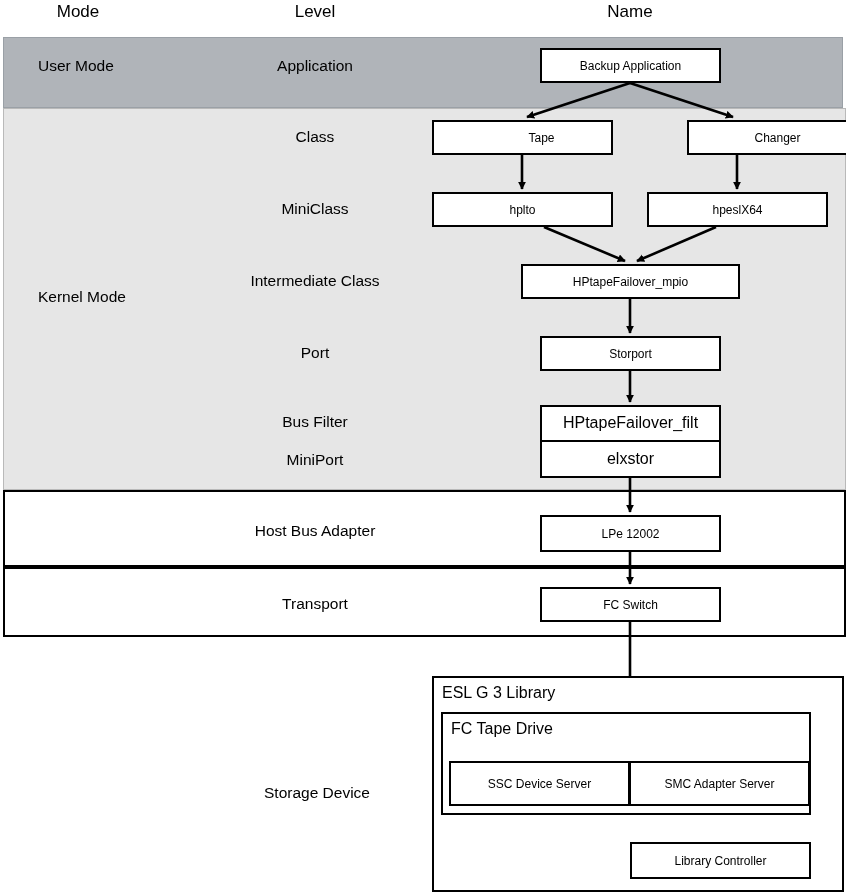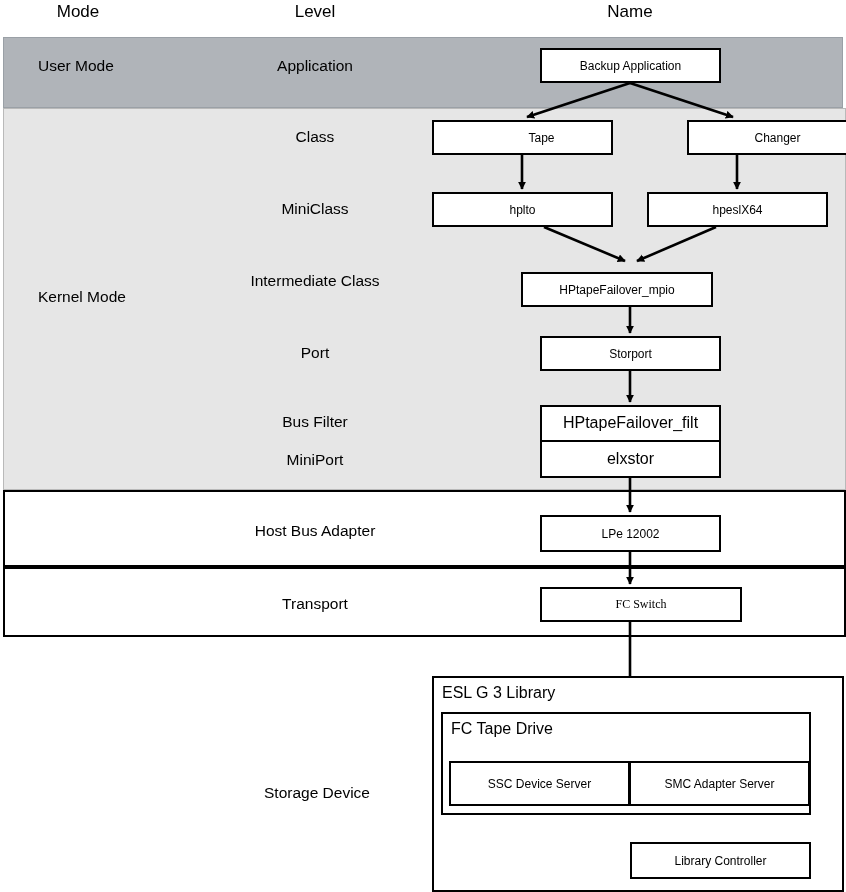--- a/index.html
+++ b/index.html
@@ -92,32 +92,32 @@
   </svg>
 
   <div class="nbox" style="left:540px;top:48px;width:181px;height:35px;">Backup Application</div>
 
   <div class="nbox" style="left:432px;top:120px;width:181px;height:35px;padding-left:38px;">Tape</div>
   <div class="nbox" style="left:647px;top:120px;width:181px;height:35px;margin-left:40px;">Changer</div>
 
   <div class="nbox" style="left:432px;top:192px;width:181px;height:35px;">hplto</div>
   <div class="nbox" style="left:647px;top:192px;width:181px;height:35px;">hpeslX64</div>
 
-  <div class="nbox" style="left:521px;top:264px;width:192px;height:35px;margin-top:8px;">HPtapeFailover_mpio</div>
+  <div class="nbox" style="left:521px;top:264px;width:219px;height:35px;">HPtapeFailover_mpio</div>
 
   <div class="nbox" style="left:540px;top:336px;width:181px;height:35px;">Storport</div>
 
   <div class="stack" style="left:540px;top:405px;width:181px;height:73px;">
     <div class="half top">HPtapeFailover_filt</div>
     <div class="half">elxstor</div>
   </div>
 
   <div class="nbox" style="left:540px;top:515px;width:181px;height:37px;">LPe 12002</div>
 
-  <div class="nbox" style="left:540px;top:587px;width:202px;height:35px;font-family:Liberation Serif, serif;">FC Switch</div>
+  <div class="nbox" style="left:540px;top:587px;width:181px;height:35px;">FC Switch</div>
 
   <div class="groupbox" style="left:432px;top:676px;width:412px;height:216px;"></div>
   <div class="grouplabel" style="left:442px;top:684px;">ESL G 3 Library</div>
 
   <div class="groupbox" style="left:441px;top:712px;width:370px;height:103px;"></div>
   <div class="grouplabel" style="left:451px;top:720px;">FC Tape Drive</div>
 
   <div class="nbox thin" style="left:449px;top:761px;width:181px;height:45px;">SSC Device Server</div>
   <div class="nbox thin" style="left:629px;top:761px;width:181px;height:45px;">SMC Adapter Server</div>
 

